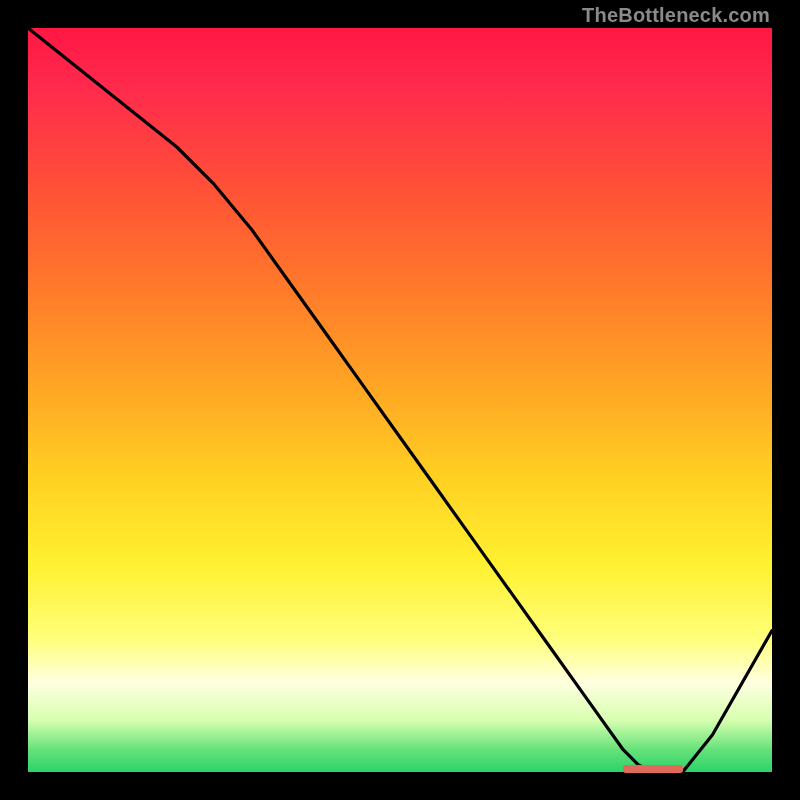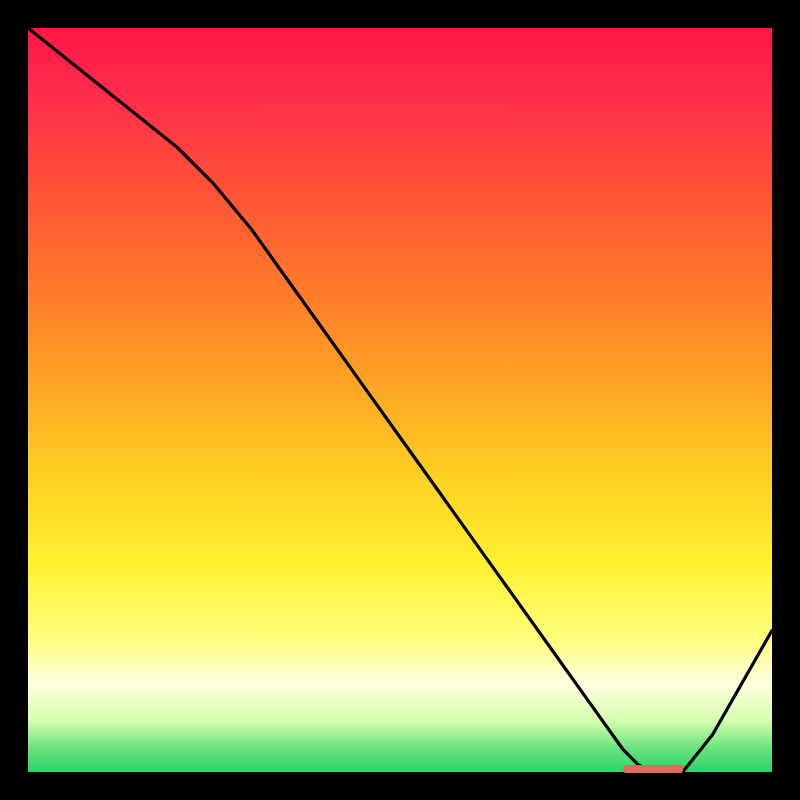--- a/index.html
+++ b/index.html
@@ -72,14 +72,15 @@
   <div class="plot-area">
 
     <svg class="curve" width="744" height="744" viewBox="0 0 744 744">
       <path id="curve-path" fill="none" stroke="#000" stroke-width="3.2" stroke-linejoin="round" stroke-linecap="round" d="M0.0 0.0 L37.2 29.8 L74.4 59.5 L111.6 89.3 L148.8 119.0 L186.0 156.2 L223.2 200.9 L260.4 253.0 L297.6 305.0 L334.8 357.1 L372.0 409.2 L409.2 461.3 L446.4 513.4 L483.6 565.4 L520.8 617.5 L558.0 669.6 L595.2 721.7 L610.1 736.6 L625.0 744.0 L639.8 744.0 L654.7 744.0 L684.5 706.8 L714.2 654.7 L744.0 602.6"></path>
     </svg>
 
     <div id="marker" class="marker-band" style="left: 595.2px; width: 59.52px; top: 737px;"></div>
 
   </div>
 
+  <div class="watermark">TheBottleneck.com</div>
 
 </div>
 
 </body></html>

